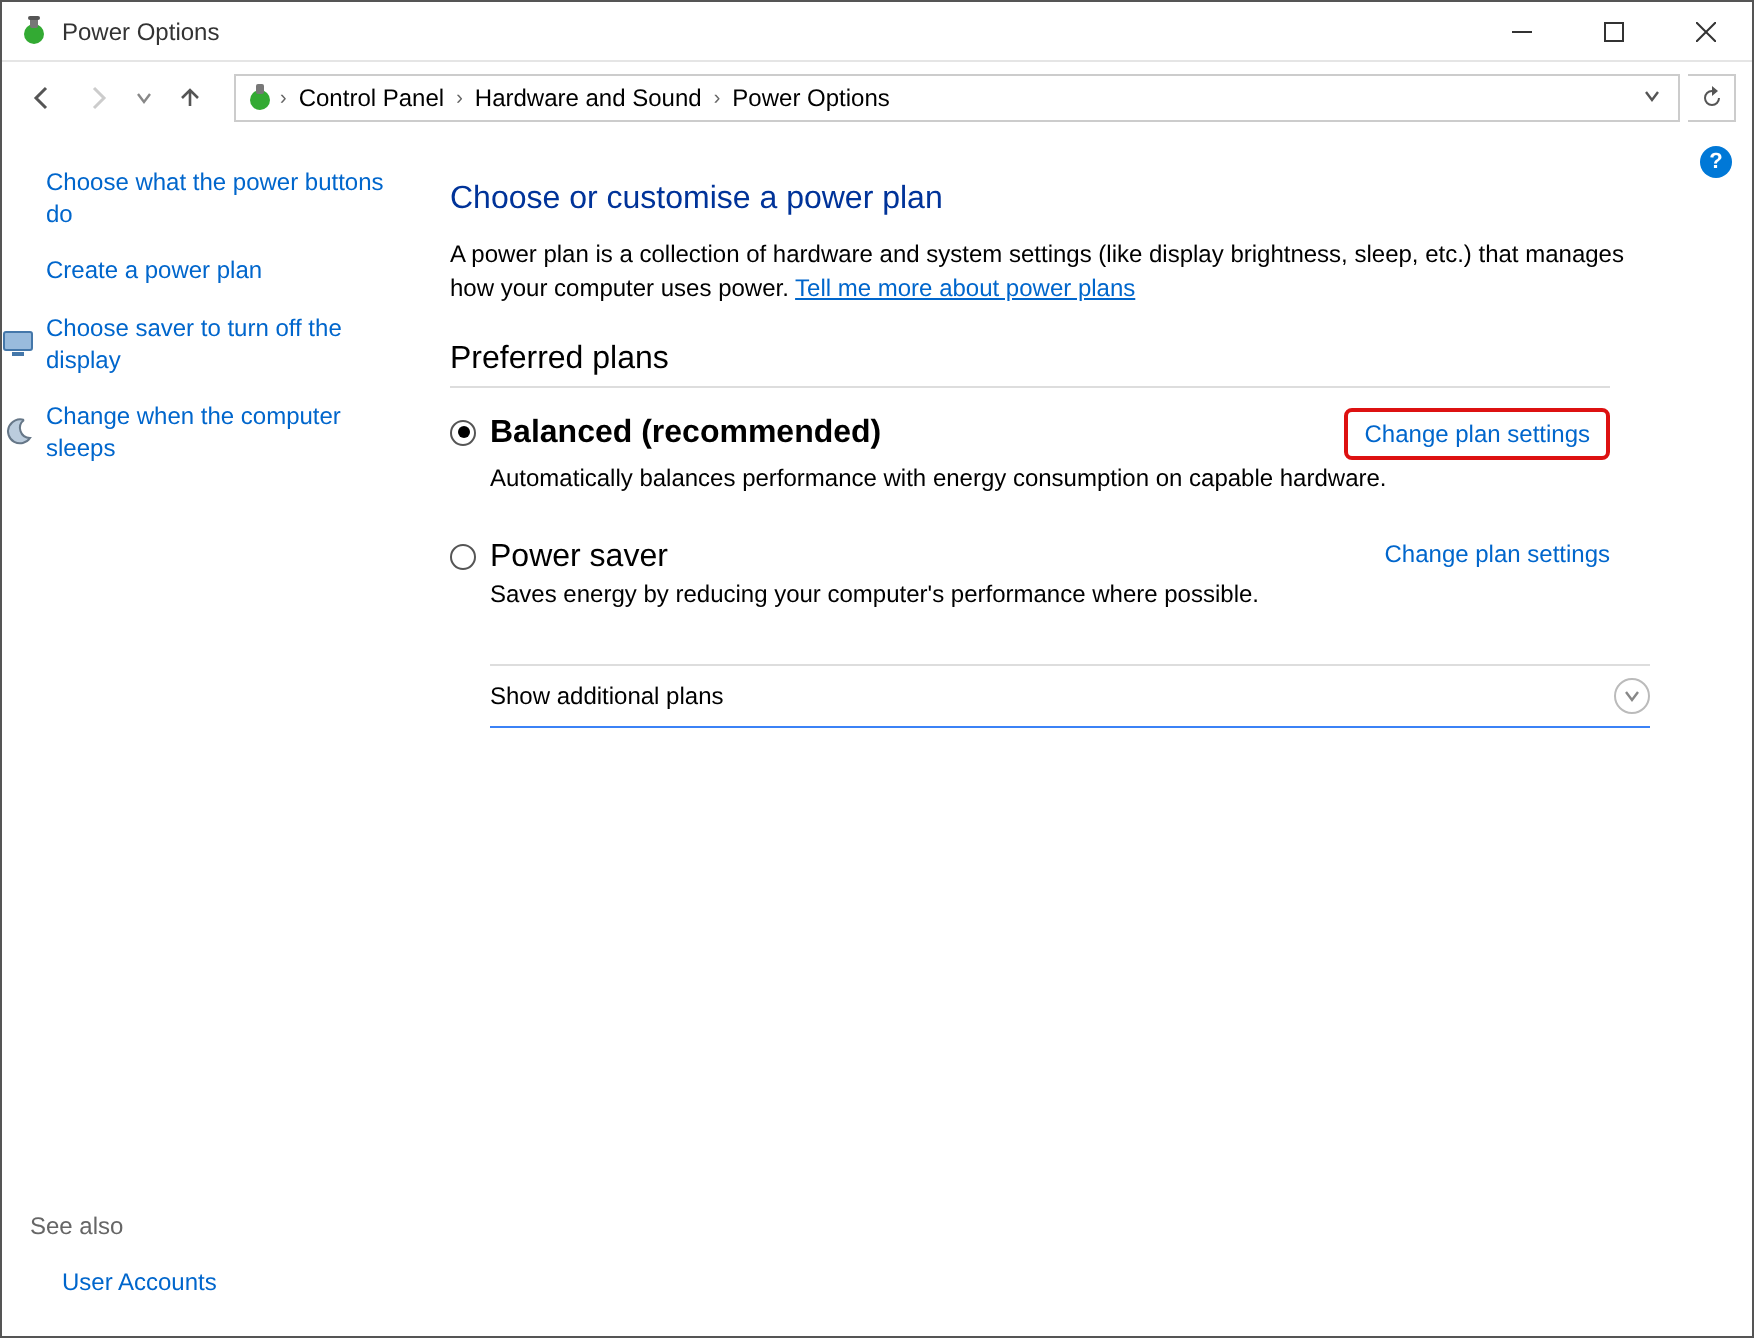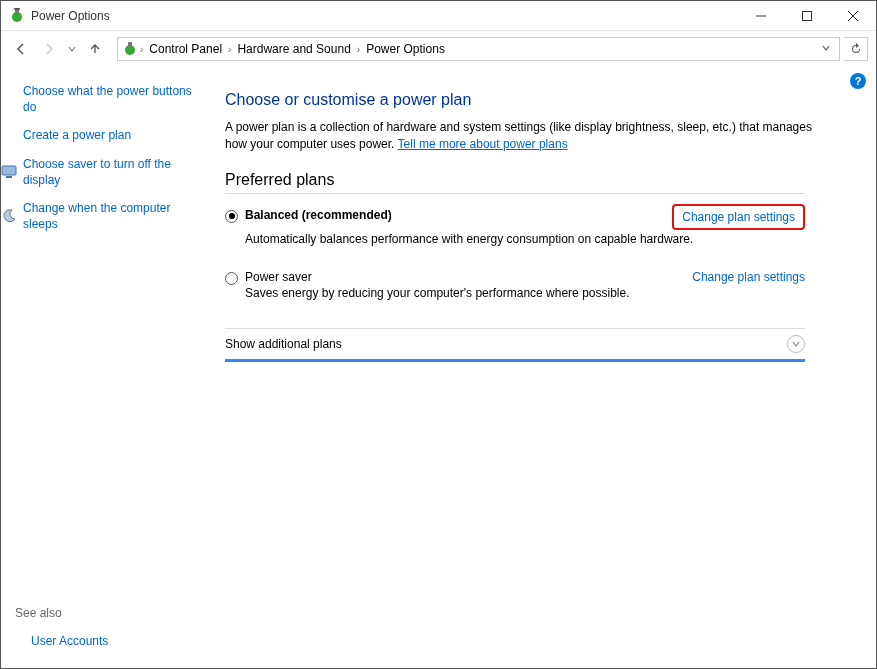--- a/index.html
+++ b/index.html
@@ -151,21 +151,21 @@
   .plan .radio {
     position:absolute; left:0; top:2px;
     width:13px; height:13px; border:1px solid #555; border-radius:50%;
     display:flex; align-items:center; justify-content:center;
     background:#fff;
   }
   .plan .radio.checked::after {
     content:""; width:6px; height:6px; background:#000; border-radius:50%;
   }
   .plan-head { display:flex; align-items:flex-start; }
-  .plan-name { font-size:12px; }
+  .plan-name { font-size:16px; }
   .plan-name.bold { font-weight:bold; }
   .change-link {
     margin-left:auto;
     color:#0066cc;
     font-size:12px;
     text-decoration:none;
     white-space:nowrap;
   }
   .change-link.highlighted {
     border: 2px solid #d11;
@@ -173,23 +173,23 @@
     padding: 4px 8px;
     margin-top:-4px;
   }
   .plan-desc {
     font-size:12px; color:#000; margin-top:2px;
   }
   .show-additional {
     width: 580px;
     margin-top: 28px;
     border-top: 1px solid #ddd;
-    border-bottom: 3px solid #3b82f6;
+    border-bottom: 1px solid #3b82f6;
     padding: 6px 0;
-    display:flex; align-items:center;
+    display:flex; align-items:center;margin-left:20px;
   }
   .expand-btn {
     width:18px; height:18px; border:1px solid #bbb; border-radius:50%;
     display:flex; align-items:center; justify-content:center;
     color:#777; margin-left:auto;
   }
   .addr-icon { width:16px; height:16px; }
 </style>
 </head>
 <body>

